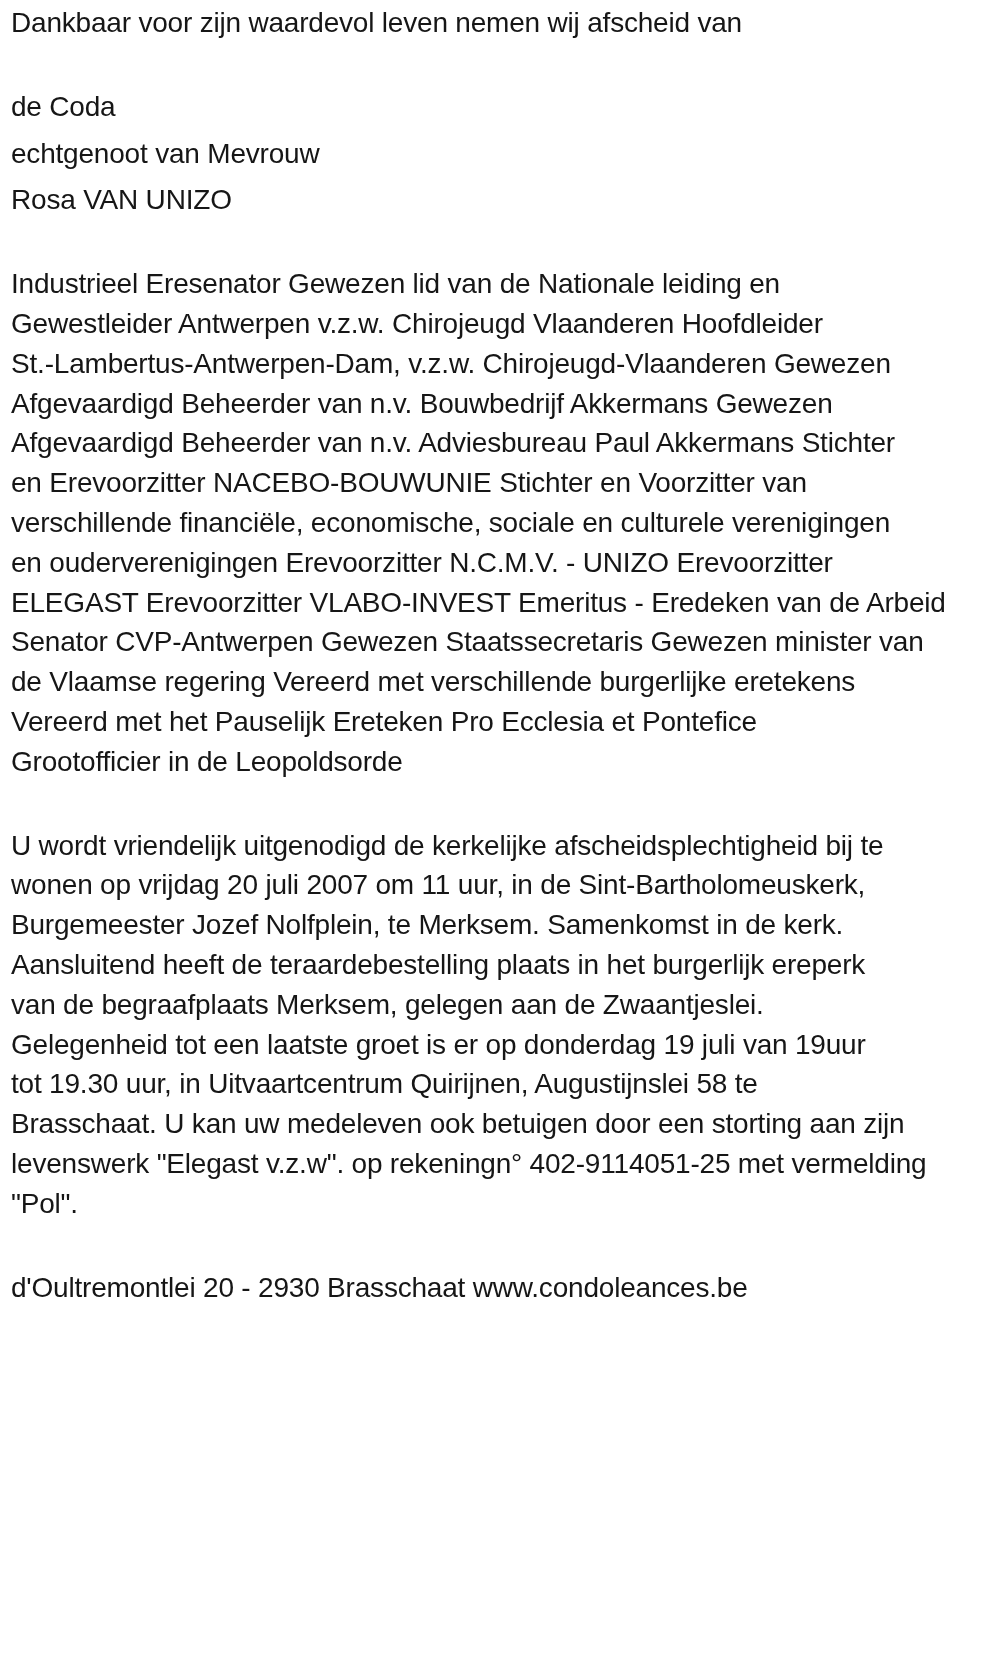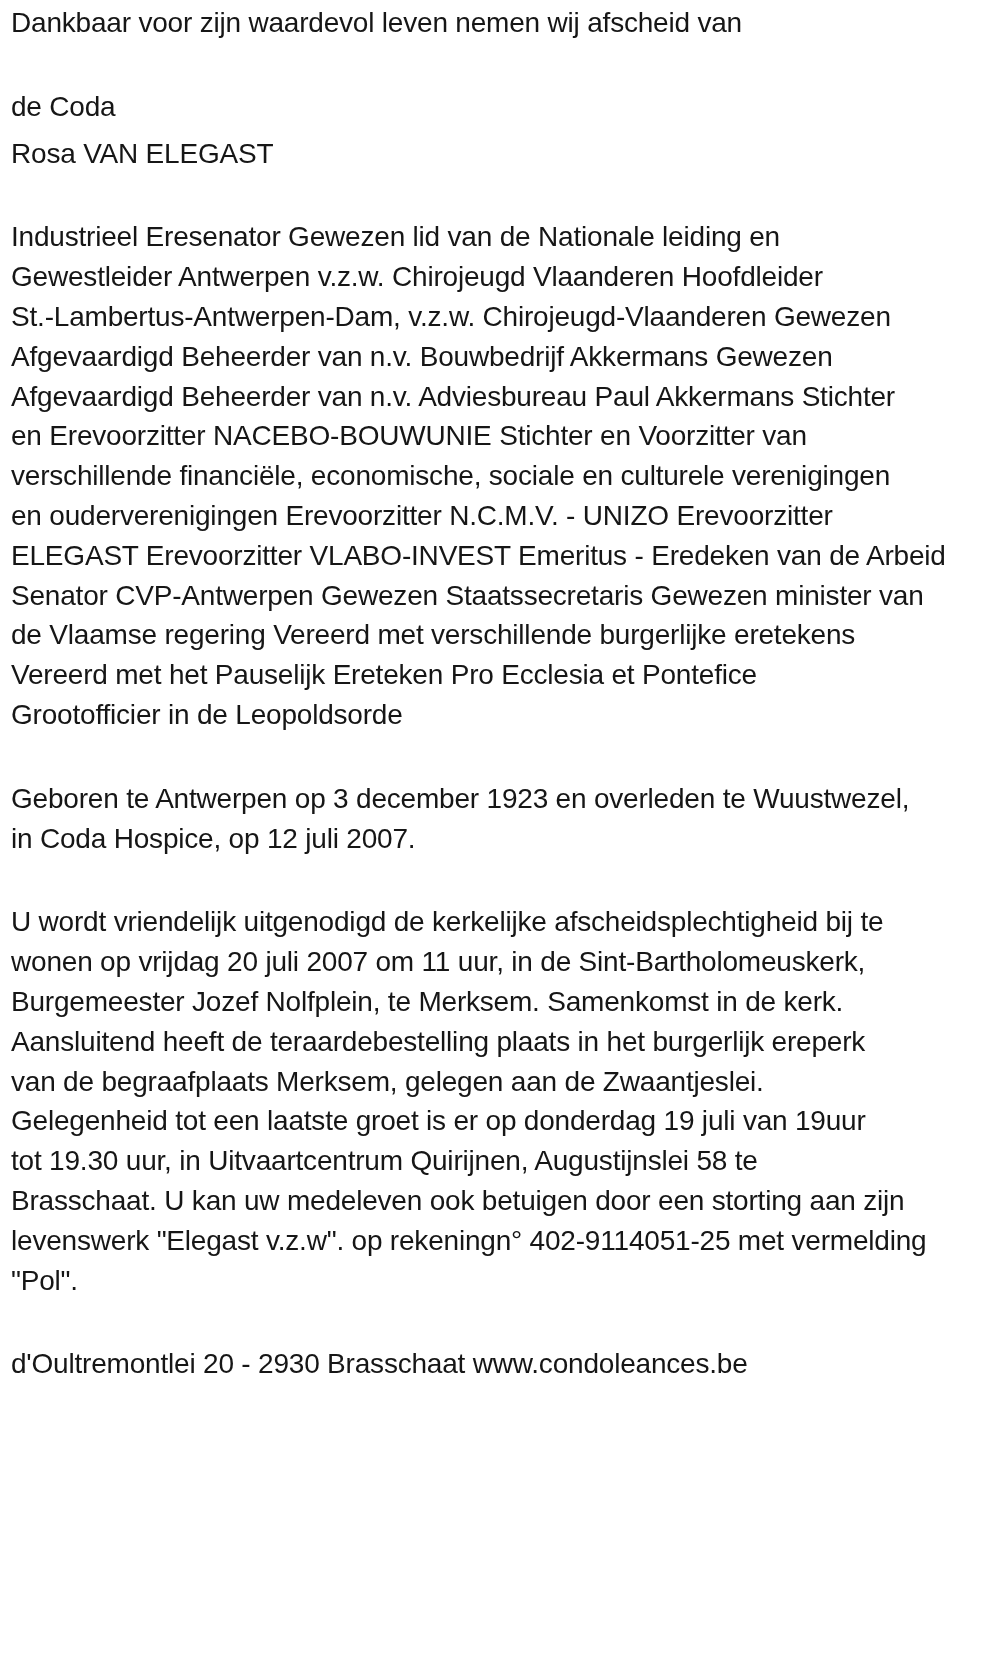--- a/index.html
+++ b/index.html
@@ -40,39 +40,38 @@
 </style>
 </head>
 <body>
 
 <div class="doc">
   <p class="block">Dankbaar voor zijn waardevol leven nemen wij afscheid van</p>
 
   <p>de Coda</p>
 
 
+  <p>echtgenoot van Mevrouw</p>
 
-  <p class="block">Rosa VAN ELEGAST</p>
+  <p class="block">Rosa VAN UNIZO</p>
 
   <p class="block">Industrieel Eresenator Gewezen lid van de Nationale leiding en
 Gewestleider Antwerpen v.z.w. Chirojeugd Vlaanderen Hoofdleider
 St.-Lambertus-Antwerpen-Dam, v.z.w. Chirojeugd-Vlaanderen Gewezen
 Afgevaardigd Beheerder van n.v. Bouwbedrijf Akkermans Gewezen
 Afgevaardigd Beheerder van n.v. Adviesbureau Paul Akkermans Stichter
 en Erevoorzitter NACEBO-BOUWUNIE Stichter en Voorzitter van
 verschillende financiële, economische, sociale en culturele verenigingen
 en ouderverenigingen Erevoorzitter N.C.M.V. - UNIZO Erevoorzitter
 ELEGAST Erevoorzitter VLABO-INVEST Emeritus - Eredeken van de Arbeid
 Senator CVP-Antwerpen Gewezen Staatssecretaris Gewezen minister van
 de Vlaamse regering Vereerd met verschillende burgerlijke eretekens
 Vereerd met het Pauselijk Ereteken Pro Ecclesia et Pontefice
 Grootofficier in de Leopoldsorde</p>
 
-  <p class="block">Geboren te Antwerpen op 3 december 1923 en overleden te Wuustwezel,
-in Coda Hospice, op 12 juli 2007.</p>
 
   <p class="block">U wordt vriendelijk uitgenodigd de kerkelijke afscheidsplechtigheid bij te
 wonen op vrijdag 20 juli 2007 om 11 uur, in de Sint-Bartholomeuskerk,
 Burgemeester Jozef Nolfplein, te Merksem. Samenkomst in de kerk.
 Aansluitend heeft de teraardebestelling plaats in het burgerlijk ereperk
 van de begraafplaats Merksem, gelegen aan de Zwaantjeslei.
 Gelegenheid tot een laatste groet is er op donderdag 19 juli van 19uur
 tot 19.30 uur, in Uitvaartcentrum Quirijnen, Augustijnslei 58 te
 Brasschaat. U kan uw medeleven ook betuigen door een storting aan zijn
 levenswerk "Elegast v.z.w". op rekeningn° 402-9114051-25 met vermelding

